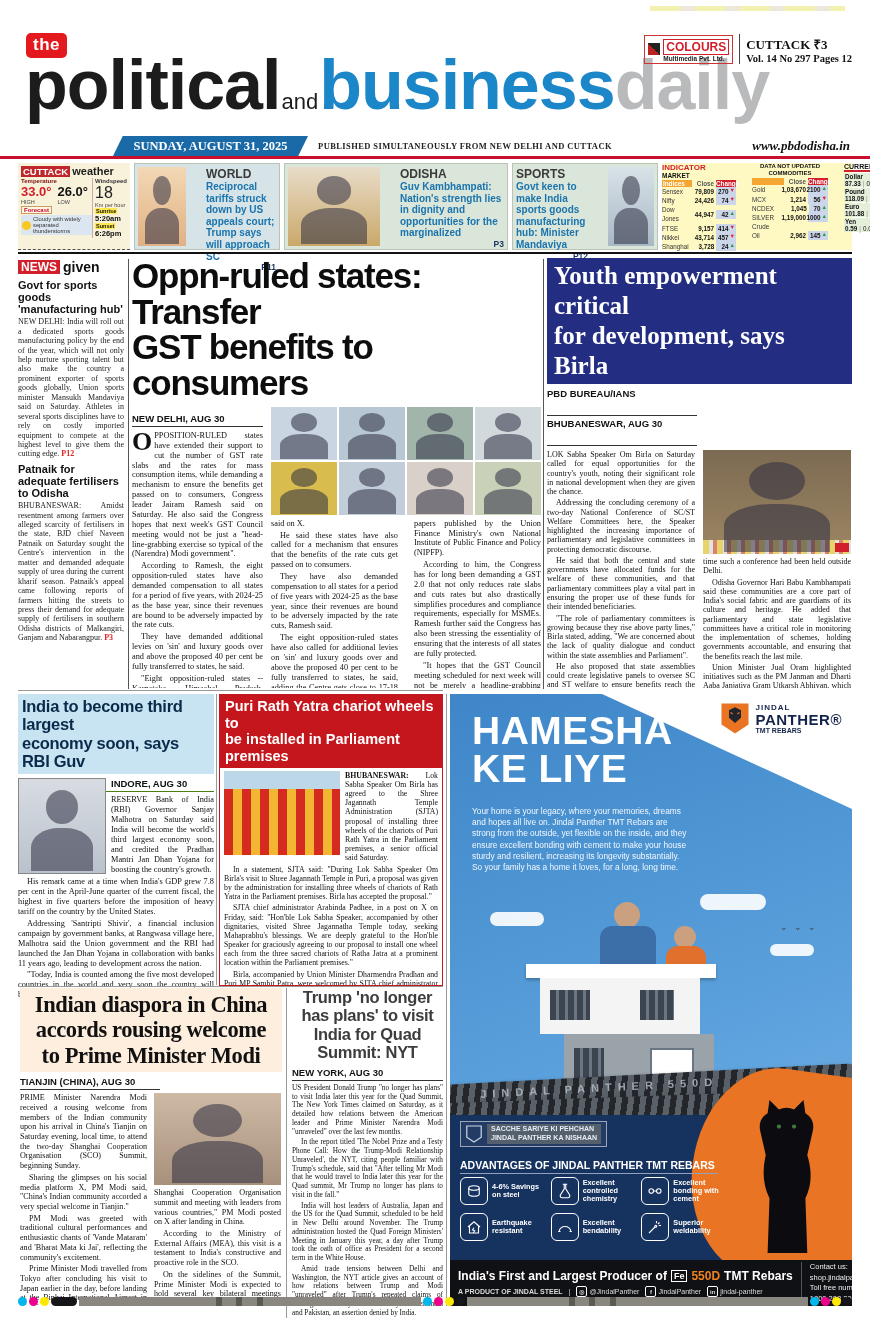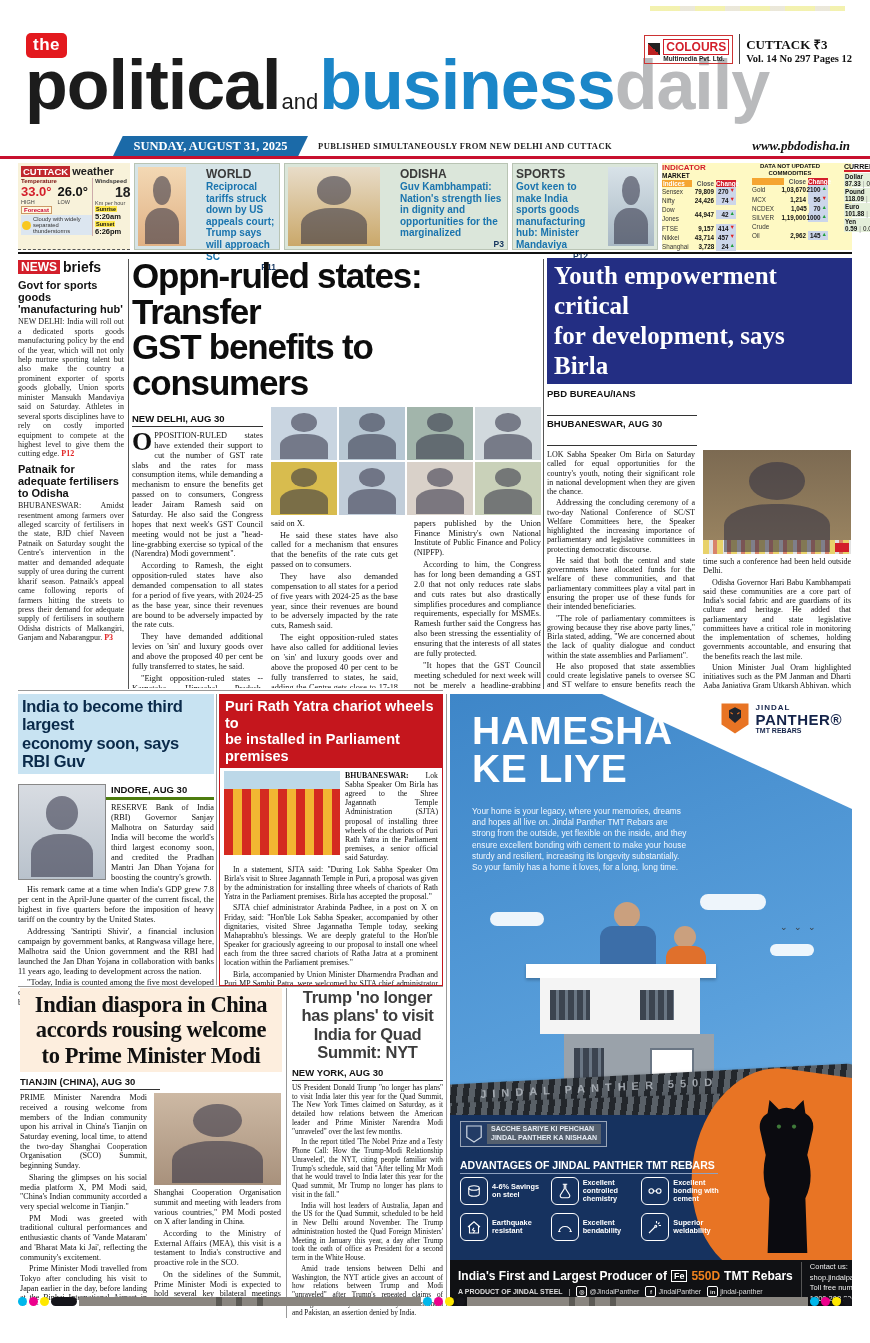--- a/index.html
+++ b/index.html
@@ -43,21 +43,21 @@
   .w-city{background:#c0272d;color:#fff;font-weight:bold;font-size:9.5px;padding:0 2px;}
   .w-sec{font-weight:bold;font-size:11px;color:#1c1c1c;}
   .w-grid{display:flex;margin-top:1px;}
   .w-left{width:74px;}
   .w-right{width:32px;border-left:1px solid #caa;padding-left:2px;}
   .w-lbl{font-weight:bold;font-size:6px;color:#7a1010;}
   .w-temps{display:flex;gap:6px;}
   .w-hi{color:#d31f2b;font-weight:bold;font-size:13px;}
   .w-lo{color:#111;font-weight:bold;font-size:13px;}
   .w-sub{font-size:5.5px;color:#444;}
-  .w-wind{font-size:14px;font-weight:bold;color:#222;margin-left:20px;}
+  .w-wind{font-size:16px;font-weight:normal;color:#222;}
   .w-fc-lbl{display:inline-block;border:1px solid #c96;color:#c03;font-weight:bold;font-size:6px;padding:0 2px;margin:1px 0;background:#fff8e0;}
   .w-fc{display:flex;gap:2px;align-items:center;background:#dce6f0;padding:1px;font-size:5.8px;color:#333;}
   .sun-ic{width:9px;height:9px;border-radius:50%;background:#f8c821;flex:none;}
   .w-sr{background:#ffe84a;font-weight:bold;font-size:5.5px;padding:0 1px;display:inline-block;}
   .w-time{font-weight:bold;font-size:7.5px;}
   .teaser{background:#dbe6da;border:1px solid #b9c4b4;display:flex;padding:3px;gap:20px;}
   .teaser .txt{flex:1;display:flex;flex-direction:column;}
   .tz-sec{font-weight:bold;font-size:12px;color:#3a3a3a;}
   .tz-head{font-weight:bold;font-size:10px;line-height:1.16;color:#1a74ae;flex:1;}
   .tz-page{font-weight:bold;font-size:8.5px;color:#15355e;text-align:right;}
@@ -130,21 +130,21 @@
   .birla-cols .c{width:148px;font-size:8px;line-height:1.16;height:330px;overflow:hidden;}
   .birla-photo{width:148px;height:104px;background:linear-gradient(180deg,#7c6a52,#9c8662);margin-bottom:3px;position:relative;}
   .birla-photo .tag{position:absolute;right:2px;bottom:2px;width:14px;height:9px;background:#d31f2b;}
   .flowerband{position:absolute;left:0;bottom:0;width:100%;height:14px;background:repeating-linear-gradient(90deg,#e8d26a 0 6px,#e2e2e2 6px 10px,#d8836a 10px 14px);}
 
   
   .rbi{left:18px;top:694px;width:196px;height:363px;overflow:hidden;}
   .rbi-head{background:#c8e3f2;color:#0a2a4a;font-weight:bold;font-size:16.5px;line-height:1.12;padding:3px 4px;letter-spacing:-.3px;}
   .rbi-body{font-size:8.3px;line-height:1.2;margin-top:4px;}
   .rbi-photo{float:left;width:86px;height:94px;background:linear-gradient(180deg,#d8dce2,#b9c2cc);border:1px solid #888;margin:0 5px 2px 0;}
-  .rbi .dateline{border-bottom:3px solid #4d7c0f;margin:10px 0 3px;}
+  .rbi .dateline{border-bottom:1px solid #4d7c0f;margin:4px 0 3px;}
 
   
   .puri{left:219px;top:694px;width:224px;height:292px;border:1.5px solid #c5161d;box-sizing:border-box;overflow:hidden;}
   .puri-head{background:#c5161d;color:#fff;font-weight:bold;font-size:14.5px;line-height:1.15;padding:3px 5px;}
   .puri-body{font-size:7.8px;line-height:1.18;padding:3px 4px;}
   .puri-photo{float:left;width:116px;height:84px;margin:0 5px 2px 0;background:
      linear-gradient(180deg,#bcd8e8 0 22%,transparent 22%),
      repeating-linear-gradient(90deg,#d42a20 0 9px,#f2b632 9px 18px);}
   .lead{font-weight:bold;}
 
@@ -466,21 +466,21 @@
             <span>0.0003</span>
           </div>
       </div>
     </div>
   </div>
   <div class="abs black-rule"></div>
 
   <div class="abs briefs ser">
     <div class="nb-head" style="font-family:'Liberation Sans',sans-serif">
       <span class="nb-news">NEWS</span>
-      <span class="nb-briefs">briefs</span>
+      <span class="nb-briefs">given</span>
     </div>
     <div class="brief">
       <h3 style="font-family:'Liberation Sans',sans-serif">Govt for sports goods 'manufacturing hub'</h3>
       <div class="bd just"><span>NEW DELHI: India will roll out a dedicated sports goods manufacturing policy by the end of the year, which will not only help nurture sporting talent but also make the country a prominent exporter of sports goods globally, Union sports minister Mansukh Mandaviya said on Saturday. Athletes in several sports disciplines have to rely on costly imported equipment to compete at the highest level to give them the cutting edge.</span> <span class="pageref">P12</span></div>
     </div>
     <div class="brief">
       <h3 style="font-family:'Liberation Sans',sans-serif">Patnaik for adequate fertilisers to Odisha</h3>
       <div class="bd just"><span>BHUBANESWAR: Amidst resentment among farmers over alleged scarcity of fertilisers in the state, BJD chief Naveen Patnaik on Saturday sought the Centre's intervention in the matter and demanded adequate supply of urea during the current kharif season. Patnaik's appeal came following reports of farmers hitting the streets to press their demand for adequate supply of fertilisers in southern Odisha districts of Malkangiri, Ganjam and Nabarangpur.</span> <span class="pageref">P3</span></div>
     </div>
   </div>

